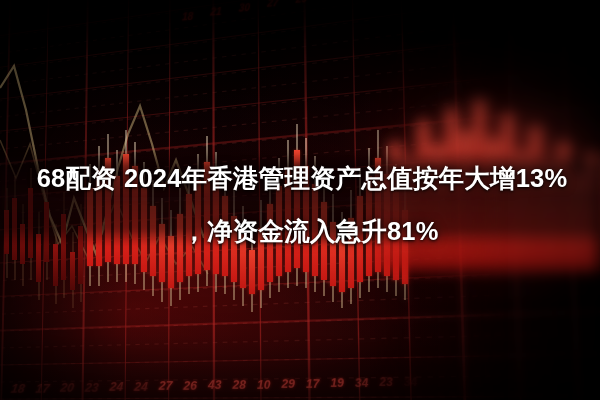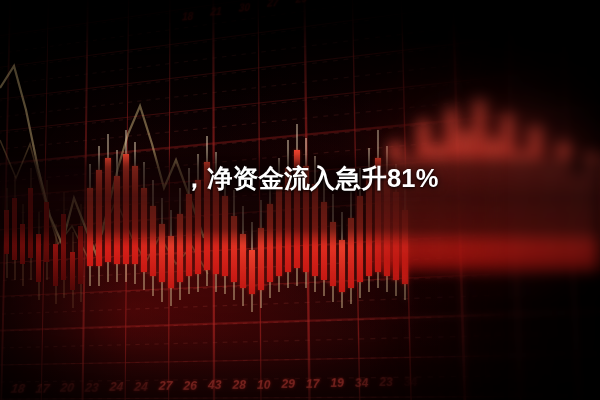--- a/index.html
+++ b/index.html
@@ -103,21 +103,21 @@
      text-shadow:0 0 2px rgba(255,40,30,.5);}
 
   
   #headline{position:absolute;left:0;top:160px;width:600px;
             text-align:center;pointer-events:none;}
   #headline .line{
       color:#ffffff;font-weight:bold;font-size:25.5px;line-height:36px;
       letter-spacing:.2px;
       text-shadow:0 1px 3px rgba(0,0,0,.92),0 0 10px rgba(0,0,0,.75);}
   #line1{padding-left:4px;}
-  #line2{padding-left:20px;}
+  #line2{padding-left:20px;margin-top:17px;}
 </style>
 </head>
 <body>
 
 <div id="stage">
 
   <div class="layer" id="base"></div>
 
   <div id="gridwrap">
     <div id="gridv"></div>
@@ -363,16 +363,17 @@
       <span class="tick" style="left: 355px; bottom: 6.3px; opacity: 0.7;">34</span>
       <span class="tick" style="left: 379.5px; bottom: 6.75px; opacity: 0.4;">23</span>
       <span class="tick" style="left: 404px; bottom: 7.2px; opacity: 0.12;">34</span>
     </div>
 
   <div id="sheen"></div>
   <div class="layer" id="vignette"></div>
   <div id="blurright"></div>
 
   <div id="headline">
+    <div class="line" id="line1">68配资 2024年香港管理资产总值按年大增13%</div>
     <div class="line" id="line2">，净资金流入急升81%</div>
   </div>
 
 </div>
 
 </body></html>

